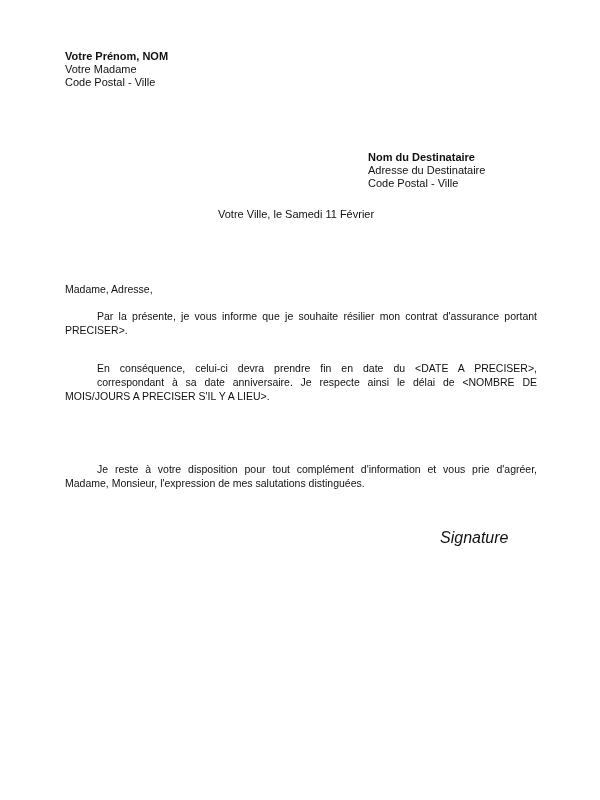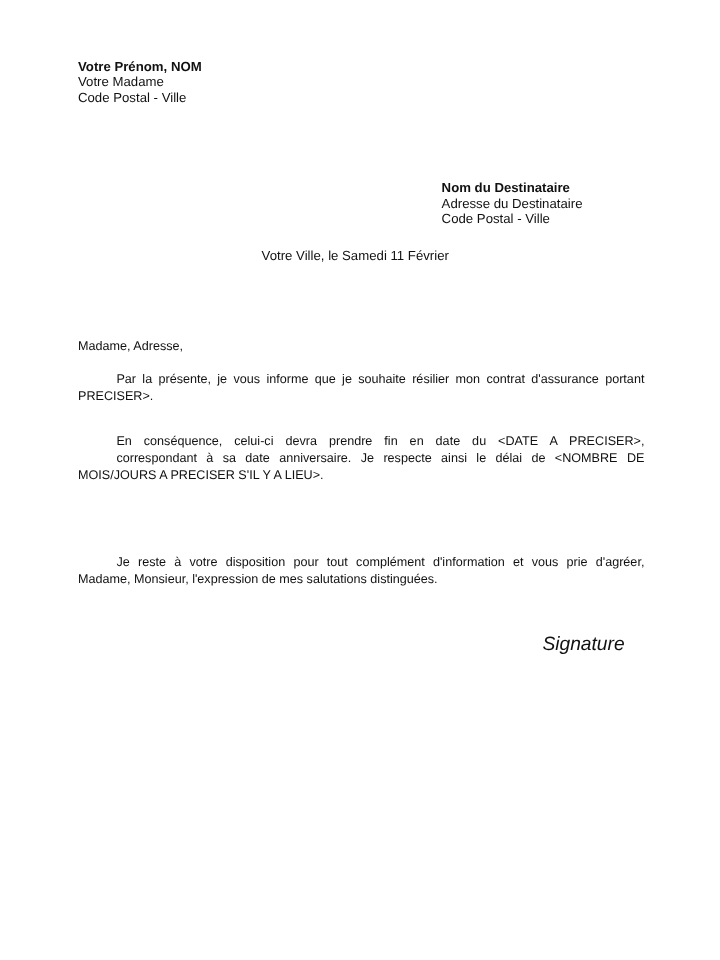--- a/index.html
+++ b/index.html
@@ -62,21 +62,21 @@
 
   .line { white-space: nowrap; }
   .line.fill {
     text-align: justify;
     text-align-last: justify;
     padding-left: 32px;
   }
 
   .signature {
     position: absolute;
-    left: 452px;
+    left: 440px;
     top: 528px;
     font-size: 16px;
     line-height: 19px;
     font-style: italic;
     white-space: nowrap;
   }
 </style>
 </head>
 <body>
 

